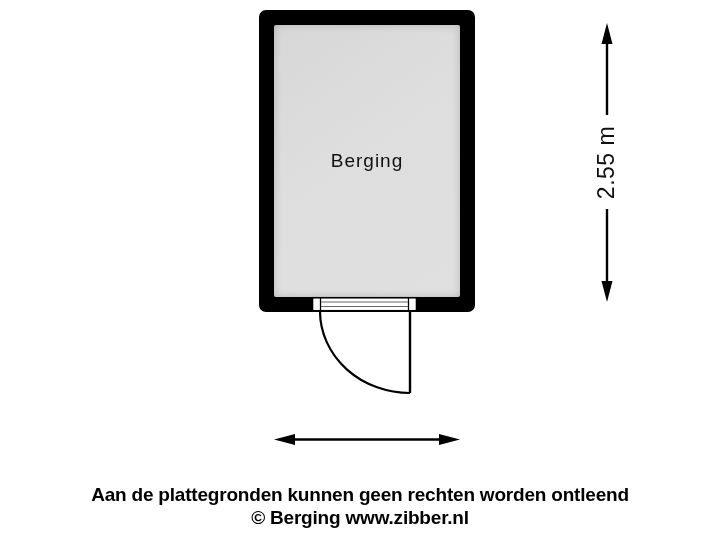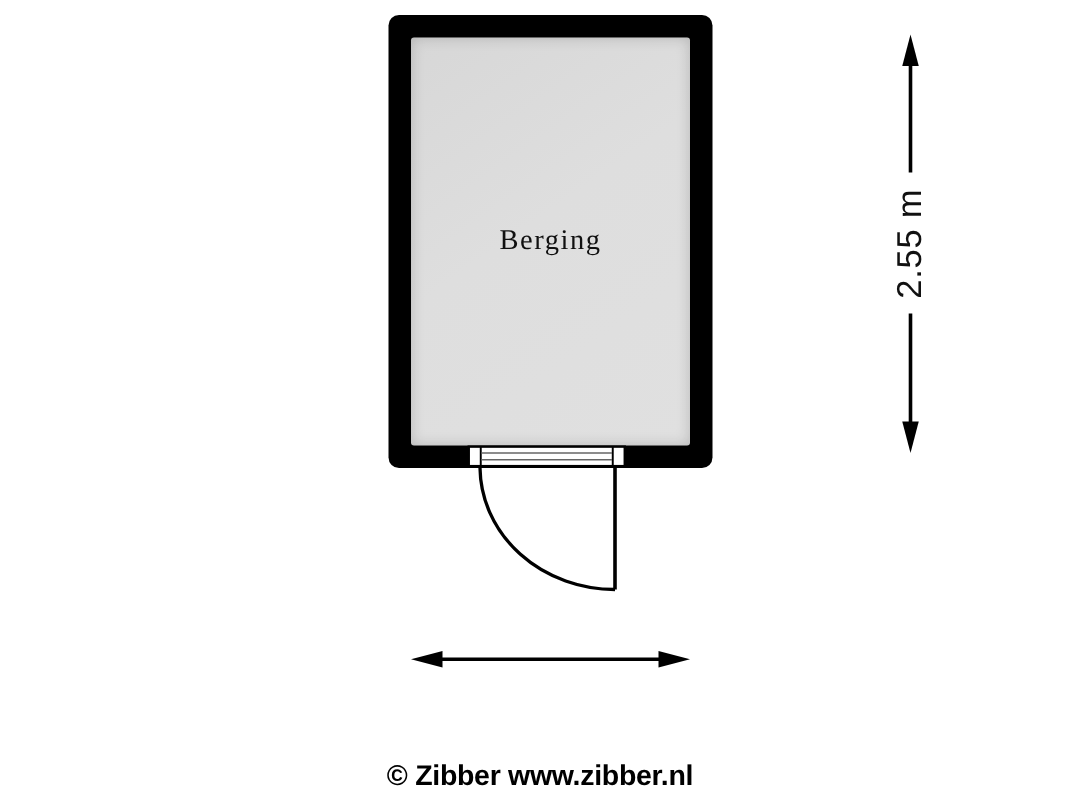--- a/index.html
+++ b/index.html
@@ -35,21 +35,20 @@
   .room {
     position: absolute;
     left: 274px; top: 25px;
     width: 186px; height: 272px;
     background: linear-gradient(145deg, #d7d7d7 0%, #dedede 45%, #e0e0e0 100%);
     box-shadow: inset 0 0 9px rgba(0,0,0,0.18);
     border-radius: 2px;
     display: flex;
     align-items: center;
     justify-content: center;
-    font-family: Liberation Serif, serif;
   }
   .room-label {
     font-size: 19px;
     font-weight: 400;
     letter-spacing: 1px;
     color: var(--text);
   }
 
   .overlay {
     position: absolute;
@@ -129,16 +128,17 @@
       <polygon points="274,439.5 295,434 295,445" fill="#000000"></polygon>
       <polygon points="460,439.5 439,434 439,445" fill="#000000"></polygon>
     </g>
   </svg>
 
   <div class="dim-label dim-v">
     <span>2.55 m</span>
   </div>
 
 
+  <div class="disclaimer">Aan de plattegronden kunnen geen rechten worden ontleend</div>
 
-  <div class="credit">© Zibber www.zibber.nl</div>
+  <div class="credit">© Berging www.zibber.nl</div>
 
 </div>
 
 </body></html>

